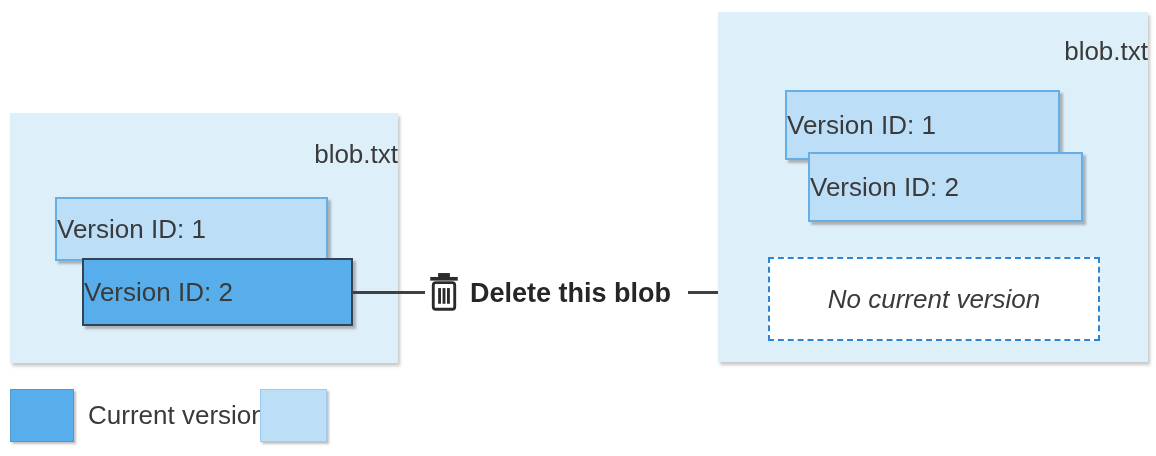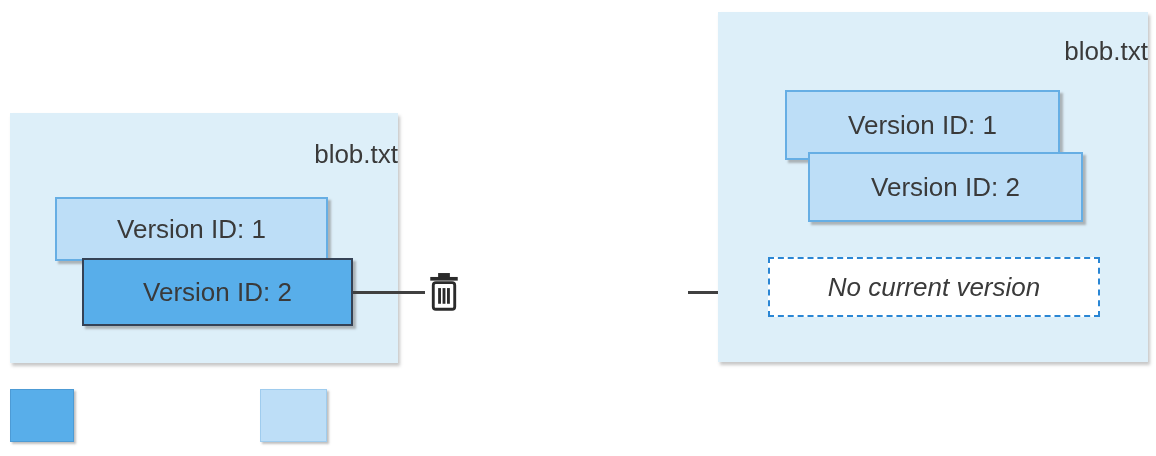--- a/index.html
+++ b/index.html
@@ -28,21 +28,21 @@
     font-size: 26px;
     color: var(--text, #3a3a3a);
   }
   .blob-container.left  .blob-title { top: 26px; }
   .blob-container.right .blob-title { top: 24px; }
 
   .version-box {
     position: absolute;
     display: flex;
     align-items: center;
-    justify-content: center;
+    justify-content: flex-start;
     font-size: 26px;
     color: #3a3a3a;
     box-shadow: 3px 3px 2px rgba(130,130,130,0.55);
     box-sizing: border-box;
   }
   .version-box.previous {
     background: var(--previous_version, #bddef7);
     border: 2px solid var(--previous_border, #66aee4);
   }
   .version-box.current {
@@ -51,21 +51,21 @@
   }
   
   .left .v1 { left: 45px; top: 84px;  width: 273px; height: 64px; }
   .left .v2 { left: 72px; top: 145px; width: 271px; height: 68px; }
   
   .right .v1 { left: 67px; top: 78px;  width: 275px; height: 70px; }
   .right .v2 { left: 90px; top: 140px; width: 275px; height: 70px; }
 
   .no-current-box {
     position: absolute;
-    left: 50px; top: 245px; width: 332px; height: 60px;
+    left: 50px; top: 245px; width: 332px; height: 84px;
     background: #ffffff;
     border: 2px dashed var(--dashed_border, #2a86d4);
     display: flex; align-items: center; justify-content: center;
     font-size: 26px;
     font-style: italic;
     color: #3a3a3a;
     box-sizing: border-box;
   }
 
   .connector {
@@ -149,33 +149,35 @@
     <svg viewBox="0 0 26 30" fill="none" xmlns="http://www.w3.org/2000/svg">
       <path d="M9.5 3.5 h7 v-2 h-7 z" stroke="#2b2b2b" stroke-width="2"></path>
       <rect x="2.5" y="3.5" width="21" height="2.8" fill="#2b2b2b"></rect>
       <rect x="4.8" y="7.8" width="16.4" height="20.4" rx="2" stroke="#2b2b2b" stroke-width="2.2"></rect>
       <line x1="9.6" y1="12" x2="9.6" y2="24" stroke="#2b2b2b" stroke-width="2.2"></line>
       <line x1="13" y1="12" x2="13" y2="24" stroke="#2b2b2b" stroke-width="2.2"></line>
       <line x1="16.4" y1="12" x2="16.4" y2="24" stroke="#2b2b2b" stroke-width="2.2"></line>
     </svg>
   </div>
 
+  <div class="delete-label">Delete this blob</div>
 
   <div class="connector seg2"></div>
   <div class="arrowhead"></div>
 
   <div class="blob-container right">
     <div class="blob-title">blob.txt</div>
     <div class="version-box previous v1">
       <span>Version ID: 1</span>
     </div>
     <div class="version-box previous v2">
       <span>Version ID: 2</span>
     </div>
     <div class="no-current-box">
       <span>No current version</span>
     </div>
   </div>
 
   <div class="legend-swatch current"></div>
+  <div class="legend-label current">Current version</div>
   <div class="legend-swatch previous"></div>
 
 </div>
 
 </body></html>

